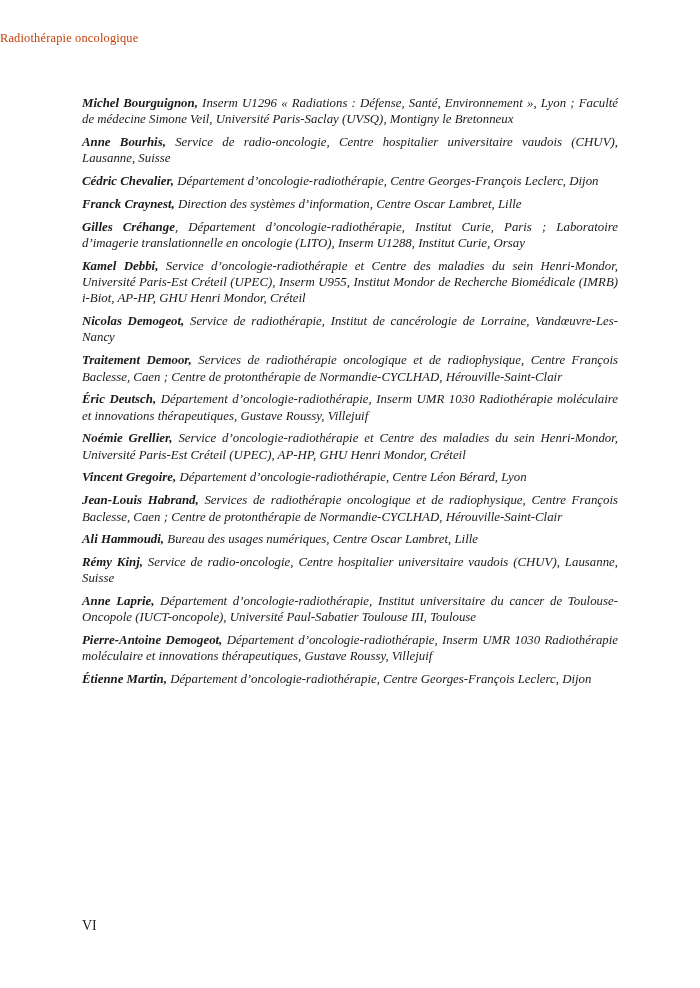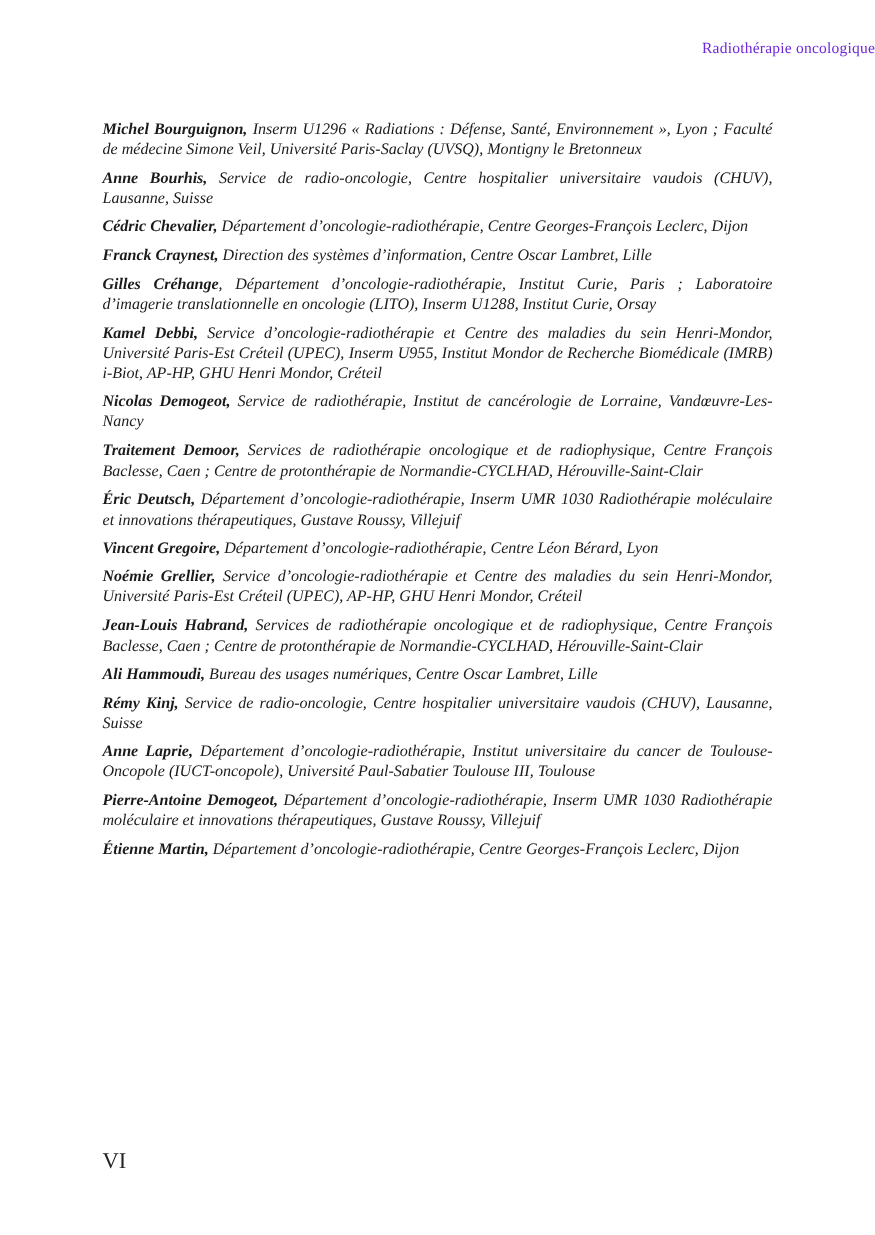--- a/index.html
+++ b/index.html
@@ -20,24 +20,24 @@
     inset: 0;
     width: 700px;
     height: 988px;
     box-sizing: border-box;
   }
   .running-head {
     position: absolute;
     top: 31px;
     left: 0;
     width: 700px;
-    text-align: right;
+    text-align: left;
     font-size: 12.4px;
     letter-spacing: 0.18px;
-    color: #6d28d9;
+    color: #c2410c;
   }
   .content {
     position: absolute;
     top: 95px;
     left: 82px;
     width: 536px;
     font-style: italic;
   }
   .entry {
     margin: 0 0 6.4px 0;
@@ -52,43 +52,43 @@
   .entry:last-child {
     margin-bottom: 0;
   }
   .entry .nm {
     font-weight: bold;
   }
   .folio {
     position: absolute;
     left: 82px;
     top: 918px;
-    font-size: 18px;
+    font-size: 14px;
     color: #242424;
   }
 </style>
 </head>
 <body>
 
 <div class="page">
 
   <div class="running-head">Radiothérapie oncologique</div>
 
   <div class="content">
       <p class="entry"><span class="nm">Michel Bourguignon,</span><span class="af"> Inserm U1296 « Radiations : Défense, Santé, Environnement », Lyon ; Faculté de médecine Simone Veil, Université Paris-Saclay (UVSQ), Montigny le Bretonneux</span></p>
       <p class="entry"><span class="nm">Anne Bourhis,</span><span class="af"> Service de radio-oncologie, Centre hospitalier universitaire vaudois (CHUV), Lausanne, Suisse</span></p>
       <p class="entry"><span class="nm">Cédric Chevalier,</span><span class="af"> Département d’oncologie-radiothérapie, Centre Georges-François Leclerc, Dijon</span></p>
       <p class="entry"><span class="nm">Franck Craynest,</span><span class="af"> Direction des systèmes d’information, Centre Oscar Lambret, Lille</span></p>
       <p class="entry"><span class="nm">Gilles Créhange</span><span class="af">, Département d’oncologie-radiothérapie, Institut Curie, Paris ; Laboratoire d’imagerie translationnelle en oncologie (LITO), Inserm U1288, Institut Curie, Orsay</span></p>
       <p class="entry"><span class="nm">Kamel Debbi,</span><span class="af"> Service d’oncologie-radiothérapie et Centre des maladies du sein Henri-Mondor, Université Paris-Est Créteil (UPEC), Inserm U955, Institut Mondor de Recherche Biomédicale (IMRB) i-Biot, AP-HP, GHU Henri Mondor, Créteil</span></p>
       <p class="entry"><span class="nm">Nicolas Demogeot,</span><span class="af"> Service de radiothérapie, Institut de cancérologie de Lorraine, Vandœuvre-Les-Nancy</span></p>
       <p class="entry"><span class="nm">Traitement Demoor,</span><span class="af"> Services de radiothérapie oncologique et de radiophysique, Centre François Baclesse, Caen ; Centre de protonthérapie de Normandie-CYCLHAD, Hérouville-Saint-Clair</span></p>
       <p class="entry"><span class="nm">Éric Deutsch,</span><span class="af"> Département d’oncologie-radiothérapie, Inserm UMR 1030 Radiothérapie moléculaire et innovations thérapeutiques, Gustave Roussy, Villejuif</span></p>
+      <p class="entry"><span class="nm">Noémie Grellier,</span><span class="af"> Service d’oncologie-radiothérapie et Centre des maladies du sein Henri-Mondor, Université Paris-Est Créteil (UPEC), AP-HP, GHU Henri Mondor, Créteil</span></p>
       <p class="entry"><span class="nm">Vincent Gregoire,</span><span class="af"> Département d’oncologie-radiothérapie, Centre Léon Bérard, Lyon</span></p>
-      <p class="entry"><span class="nm">Noémie Grellier,</span><span class="af"> Service d’oncologie-radiothérapie et Centre des maladies du sein Henri-Mondor, Université Paris-Est Créteil (UPEC), AP-HP, GHU Henri Mondor, Créteil</span></p>
       <p class="entry"><span class="nm">Jean-Louis Habrand,</span><span class="af"> Services de radiothérapie oncologique et de radiophysique, Centre François Baclesse, Caen ; Centre de protonthérapie de Normandie-CYCLHAD, Hérouville-Saint-Clair</span></p>
       <p class="entry"><span class="nm">Ali Hammoudi,</span><span class="af"> Bureau des usages numériques, Centre Oscar Lambret, Lille</span></p>
       <p class="entry"><span class="nm">Rémy Kinj,</span><span class="af"> Service de radio-oncologie, Centre hospitalier universitaire vaudois (CHUV), Lausanne, Suisse</span></p>
       <p class="entry"><span class="nm">Anne Laprie,</span><span class="af"> Département d’oncologie-radiothérapie, Institut universitaire du cancer de Toulouse-Oncopole (IUCT-oncopole), Université Paul-Sabatier Toulouse III, Toulouse</span></p>
       <p class="entry"><span class="nm">Pierre-Antoine Demogeot,</span><span class="af"> Département d’oncologie-radiothérapie, Inserm UMR 1030 Radiothérapie moléculaire et innovations thérapeutiques, Gustave Roussy, Villejuif</span></p>
       <p class="entry"><span class="nm">Étienne Martin,</span><span class="af"> Département d’oncologie-radiothérapie, Centre Georges-François Leclerc, Dijon</span></p>
     </div>
 
   <div class="folio">VI</div>
 

